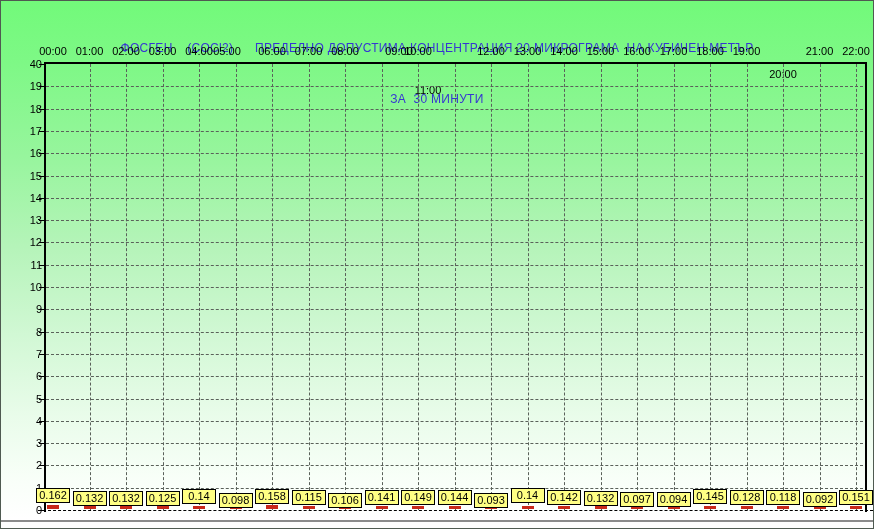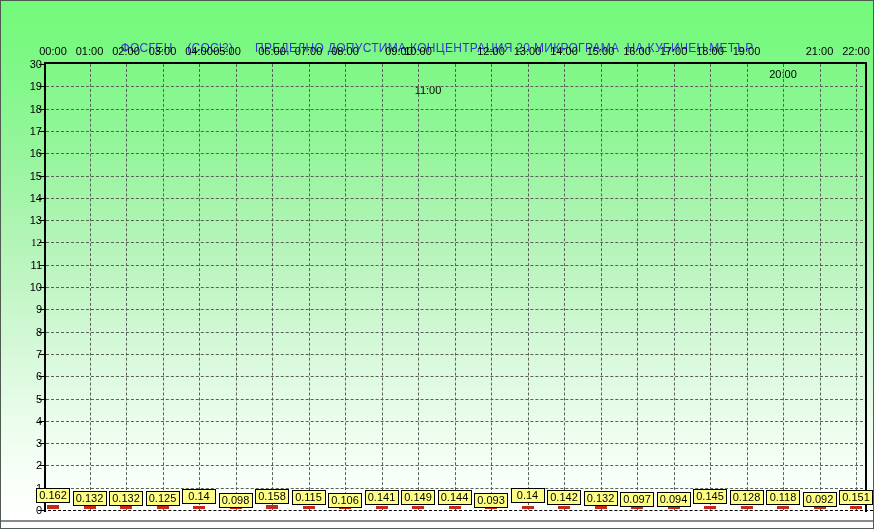--- a/index.html
+++ b/index.html
@@ -62,20 +62,21 @@
   }
 </style>
 </head>
 <body>
 
 <div class="screen">
   <div class="chart-bg">
 
     <div class="title-block" style="color: rgb(54, 54, 210);">
       <div>ФОСГЕН    (COCl2)      ПРЕДЕЛНО ДОПУСТИМА КОНЦЕНТРАЦИЯ 20 МИКРОГРАМА  НА КУБИЧЕН МЕТЪР</div>
+      <div>ЗА  30 МИНУТИ</div>
     </div>
 
     <div class="x-axis-row" id="x-axis-row">
         <div class="xlab" style="left: 52px;">00:00</div>
         <div class="xlab" style="left: 88.5px;">01:00</div>
         <div class="xlab" style="left: 125px;">02:00</div>
         <div class="xlab" style="left: 161.5px;">03:00</div>
         <div class="xlab" style="left: 198px;">04:00</div>
         <div class="xlab" style="left: 226px;">05:00</div>
         <div class="xlab" style="left: 271px;">06:00</div>
@@ -115,37 +116,37 @@
         <div class="ylab" style="left: 11px; top: 346.9px;">7</div>
         <div class="tickmark" style="left: 38px; top: 330.6px; width: 6px; height: 1px; background: rgb(0, 0, 0);"></div>
         <div class="ylab" style="left: 11px; top: 324.6px;">8</div>
         <div class="tickmark" style="left: 38px; top: 308.3px; width: 6px; height: 1px; background: rgb(0, 0, 0);"></div>
         <div class="ylab" style="left: 11px; top: 302.3px;">9</div>
         <div class="tickmark" style="left: 38px; top: 286px; width: 6px; height: 1px; background: rgb(0, 0, 0);"></div>
         <div class="ylab" style="left: 11px; top: 280px;">10</div>
         <div class="tickmark" style="left: 38px; top: 263.7px; width: 6px; height: 1px; background: rgb(0, 0, 0);"></div>
         <div class="ylab" style="left: 11px; top: 257.7px;">11</div>
         <div class="tickmark" style="left: 38px; top: 241.4px; width: 6px; height: 1px; background: rgb(0, 0, 0);"></div>
-        <div class="ylab" style="left: 11px; top: 235.4px; font-family: Liberation Serif, serif;">12</div>
+        <div class="ylab" style="left: 11px; top: 235.4px;">12</div>
         <div class="tickmark" style="left: 38px; top: 219.1px; width: 6px; height: 1px; background: rgb(0, 0, 0);"></div>
         <div class="ylab" style="left: 11px; top: 213.1px;">13</div>
         <div class="tickmark" style="left: 38px; top: 196.8px; width: 6px; height: 1px; background: rgb(0, 0, 0);"></div>
         <div class="ylab" style="left: 11px; top: 190.8px;">14</div>
         <div class="tickmark" style="left: 38px; top: 174.5px; width: 6px; height: 1px; background: rgb(0, 0, 0);"></div>
         <div class="ylab" style="left: 11px; top: 168.5px;">15</div>
         <div class="tickmark" style="left: 38px; top: 152.2px; width: 6px; height: 1px; background: rgb(0, 0, 0);"></div>
         <div class="ylab" style="left: 11px; top: 146.2px;">16</div>
         <div class="tickmark" style="left: 38px; top: 129.9px; width: 6px; height: 1px; background: rgb(0, 0, 0);"></div>
         <div class="ylab" style="left: 11px; top: 123.9px;">17</div>
         <div class="tickmark" style="left: 38px; top: 107.6px; width: 6px; height: 1px; background: rgb(0, 0, 0);"></div>
         <div class="ylab" style="left: 11px; top: 101.6px;">18</div>
         <div class="tickmark" style="left: 38px; top: 85.3px; width: 6px; height: 1px; background: rgb(0, 0, 0);"></div>
         <div class="ylab" style="left: 11px; top: 79.3px;">19</div>
         <div class="tickmark" style="left: 38px; top: 63px; width: 6px; height: 1px; background: rgb(0, 0, 0);"></div>
-        <div class="ylab" style="left: 11px; top: 57px;">30</div>
+        <div class="ylab" style="left: 11px; top: 57px;">40</div>
       </div>
     <div id="plot-layer">
         <div class="gridline" style="left: 45px; top: 486.7px; width: 817px; height: 0px; border-top: 1px dashed rgb(90, 97, 90);"></div>
         <div class="gridline" style="left: 45px; top: 464.4px; width: 817px; height: 0px; border-top: 1px dashed rgb(90, 97, 90);"></div>
         <div class="gridline" style="left: 45px; top: 442.1px; width: 817px; height: 0px; border-top: 1px dashed rgb(90, 97, 90);"></div>
         <div class="gridline" style="left: 45px; top: 419.8px; width: 817px; height: 0px; border-top: 1px dashed rgb(90, 97, 90);"></div>
         <div class="gridline" style="left: 45px; top: 397.5px; width: 817px; height: 0px; border-top: 1px dashed rgb(90, 97, 90);"></div>
         <div class="gridline" style="left: 45px; top: 375.2px; width: 817px; height: 0px; border-top: 1px dashed rgb(90, 97, 90);"></div>
         <div class="gridline" style="left: 45px; top: 352.9px; width: 817px; height: 0px; border-top: 1px dashed rgb(90, 97, 90);"></div>
         <div class="gridline" style="left: 45px; top: 330.6px; width: 817px; height: 0px; border-top: 1px dashed rgb(90, 97, 90);"></div>

